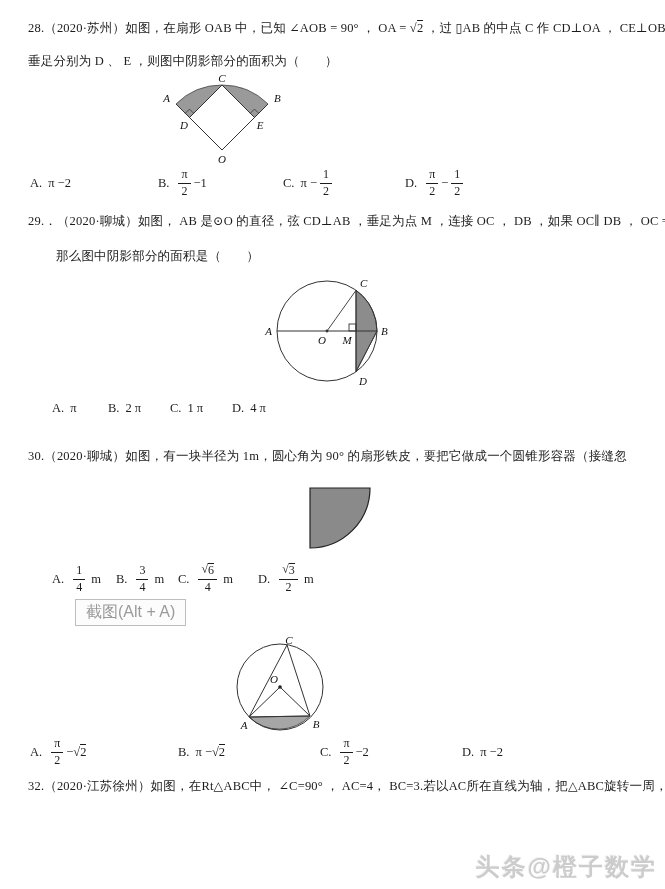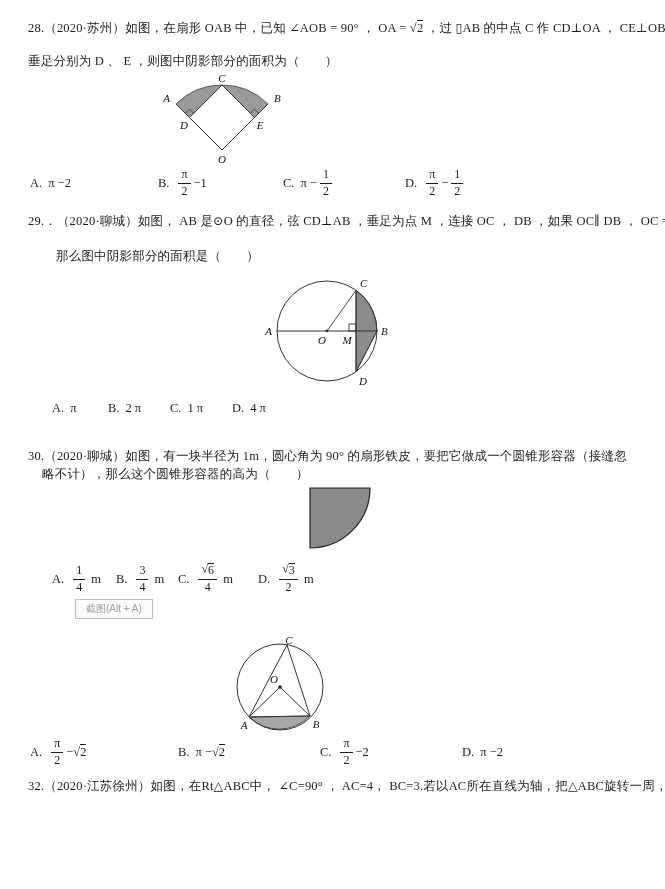--- a/index.html
+++ b/index.html
@@ -10,21 +10,21 @@
   .choice .clabel{margin-right:6px;}
   .cparts{display:inline-flex;align-items:center;}
   .cparts .pt{white-space:pre;}
   .frac{display:inline-flex;flex-direction:column;align-items:center;line-height:1.15;margin:0 3px;font-size:12px;}
   .frac .num{display:inline-flex;padding:0 3px 1px 3px;border-bottom:1px solid #1c1c1c;}
   .frac .den{display:inline-flex;padding:1px 3px 0 3px;}
   .rad{border-top:1px solid #1c1c1c;padding-top:0px;}
   svg{position:absolute;overflow:visible;}
   svg text{font-size:11px;font-style:italic;font-family:"Liberation Serif","DejaVu Serif",serif;fill:#111;}
   #tooltip{position:absolute;left:75px;top:599px;padding:2px 10px;border:1px solid #bdbdbd;
-           background:rgba(252,252,252,.92);color:#9a9a9a;font-size:10px;
+           background:rgba(252,252,252,.92);color:#9a9a9a;font-size:16px;
            font-family:"Liberation Sans","DejaVu Sans",sans-serif;white-space:nowrap;}
   #watermark{position:absolute;right:8px;top:851px;font-size:24px;font-weight:bold;
              color:#cccccc;text-shadow:1px 1px 0 #ffffff,-1px -1px 0 #f2f2f2;
              font-family:"Liberation Sans","DejaVu Sans",sans-serif;letter-spacing:2px;}
 </style>
 </head>
 <body>
 
 <div id="page">
 
@@ -127,21 +127,20 @@
       </span>
   </span>
   <span class="choice" style="left:232px;top:401px">
     <span class="clabel">D.</span>
     <span class="cparts">
         <span class="pt">4 π</span>
       </span>
   </span>
 
   <div class="tline" style="left:28px;top:448px">30.（2020·聊城）如图，有一块半径为 1m，圆心角为 90° 的扇形铁皮，要把它做成一个圆锥形容器（接缝忽</div>
-  <div class="tline" style="left:42px;top:466px">略不计），那么这个圆锥形容器的高为（　　）</div>
 
   <svg style="left:305px;top:483px" width="78" height="75" viewBox="0 0 78 75">
     <path d="M5,5 L65,5 A60,60 0 0,1 5,65 Z" fill="#8a8a8a" stroke="#222" stroke-width="1.2"></path>
   </svg>
 
   <span class="choice" style="left:52px;top:558px;height:42px">
     <span class="clabel">A.</span>
     <span class="cparts">
         <span class="frac">
           <span class="num">1</span>
@@ -223,14 +222,15 @@
   </span>
   <span class="choice" style="left:462px;top:734px;height:36px">
     <span class="clabel">D.</span>
     <span class="cparts">
         <span class="pt">π −2</span>
       </span>
   </span>
 
   <div class="tline" style="left:28px;top:778px">32.（2020·江苏徐州）如图，在Rt△ABC中， ∠C=90° ， AC=4， BC=3.若以AC所在直线为轴，把△ABC旋转一周，</div>
 
+  <div id="watermark">头条@橙子数学</div>
 
 </div>
 
 </body></html>

